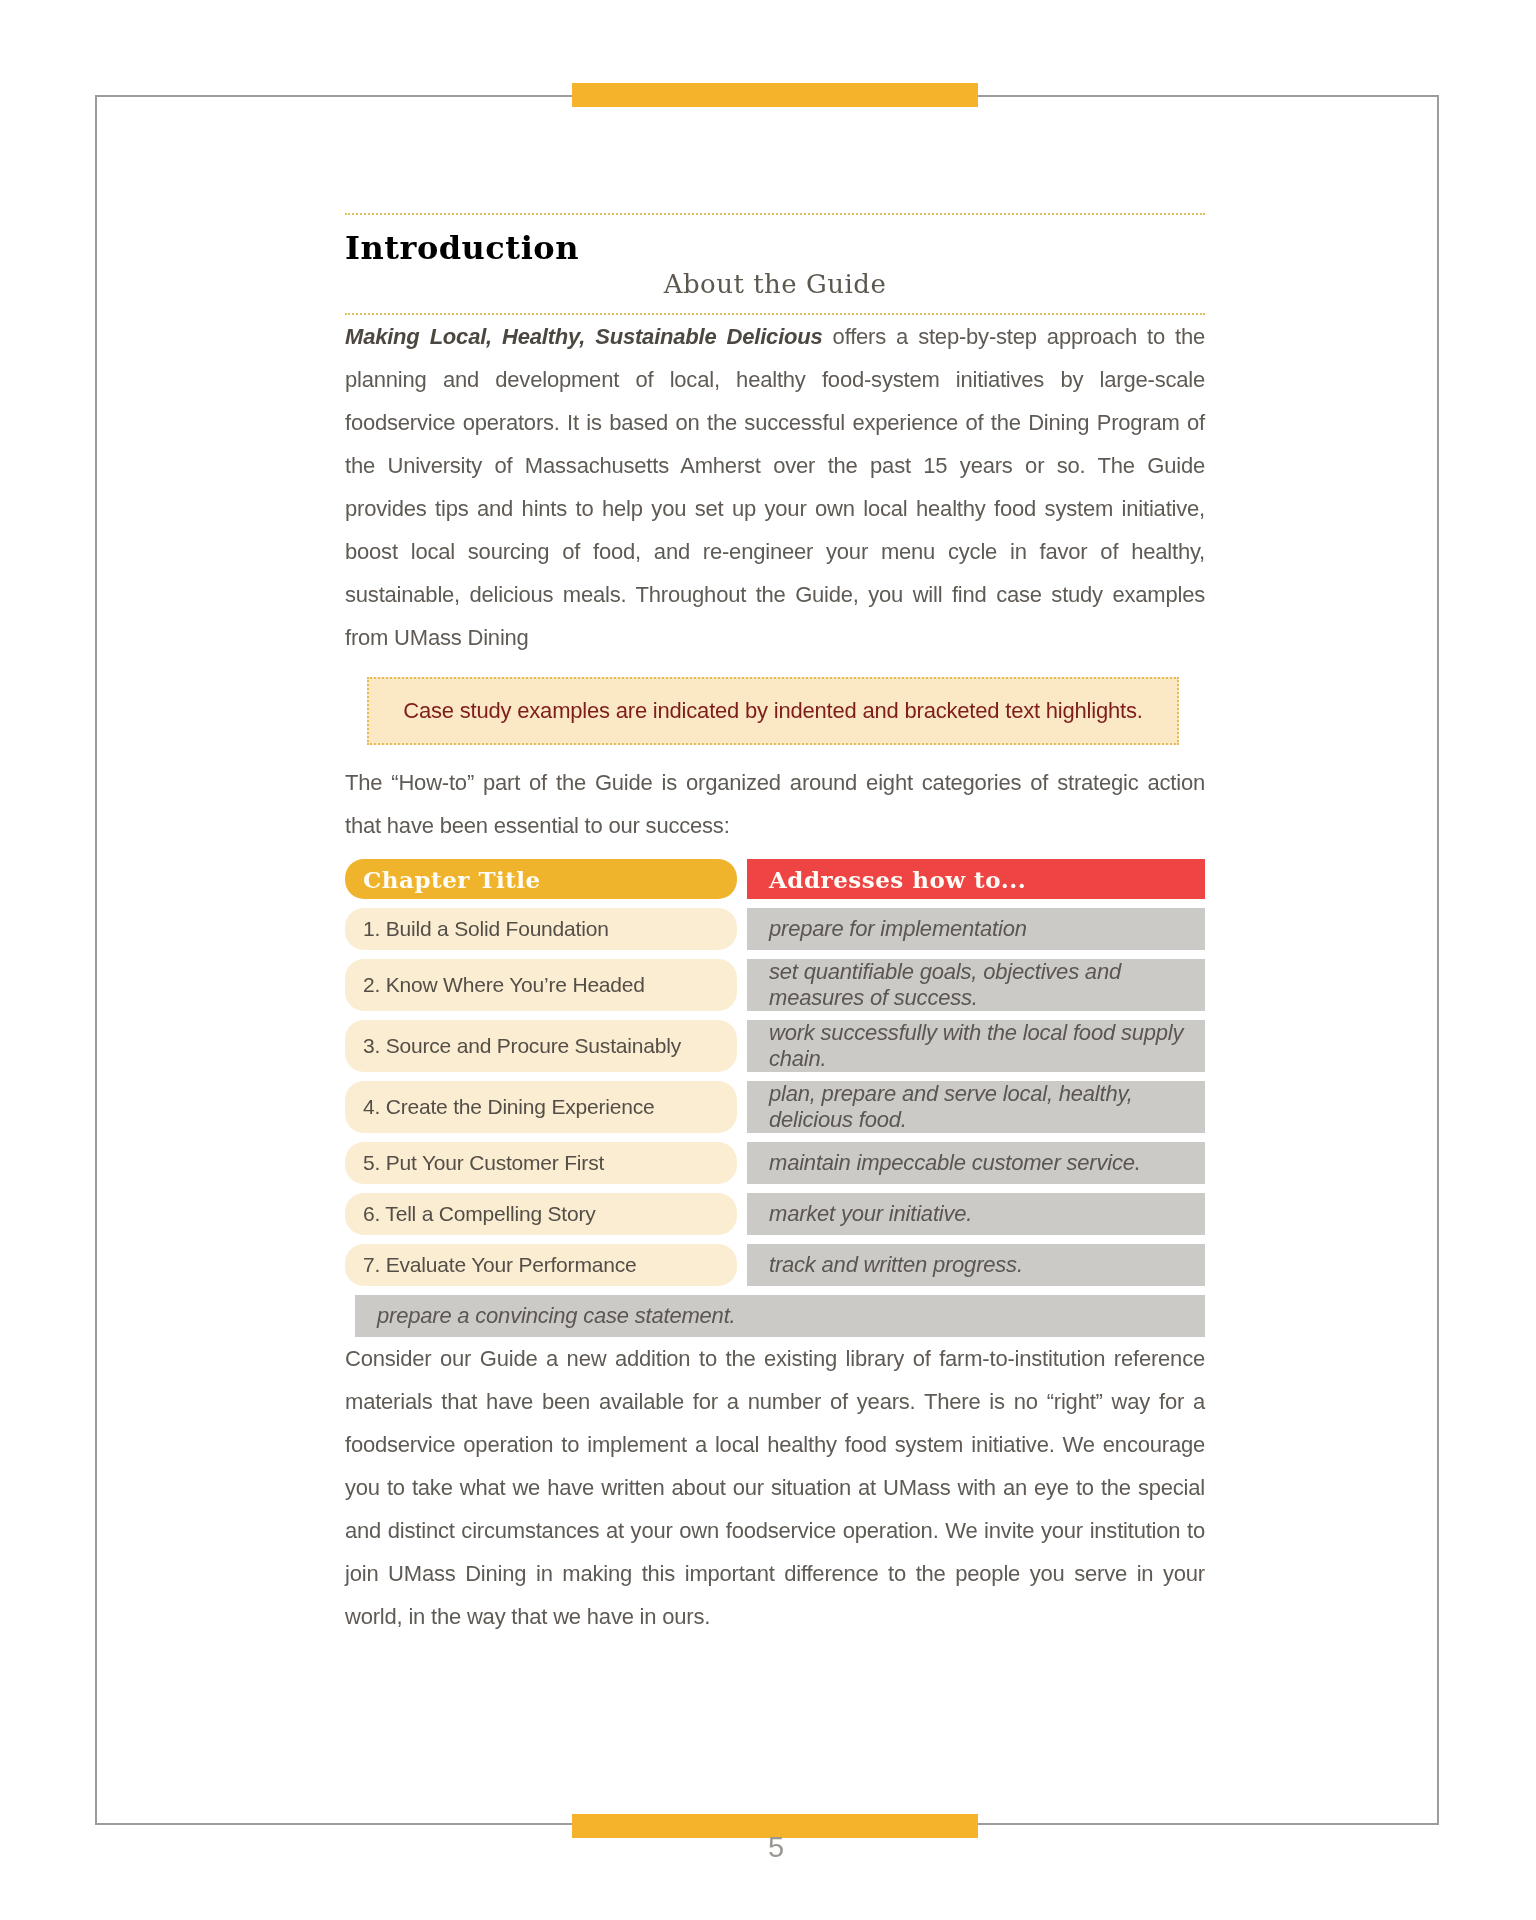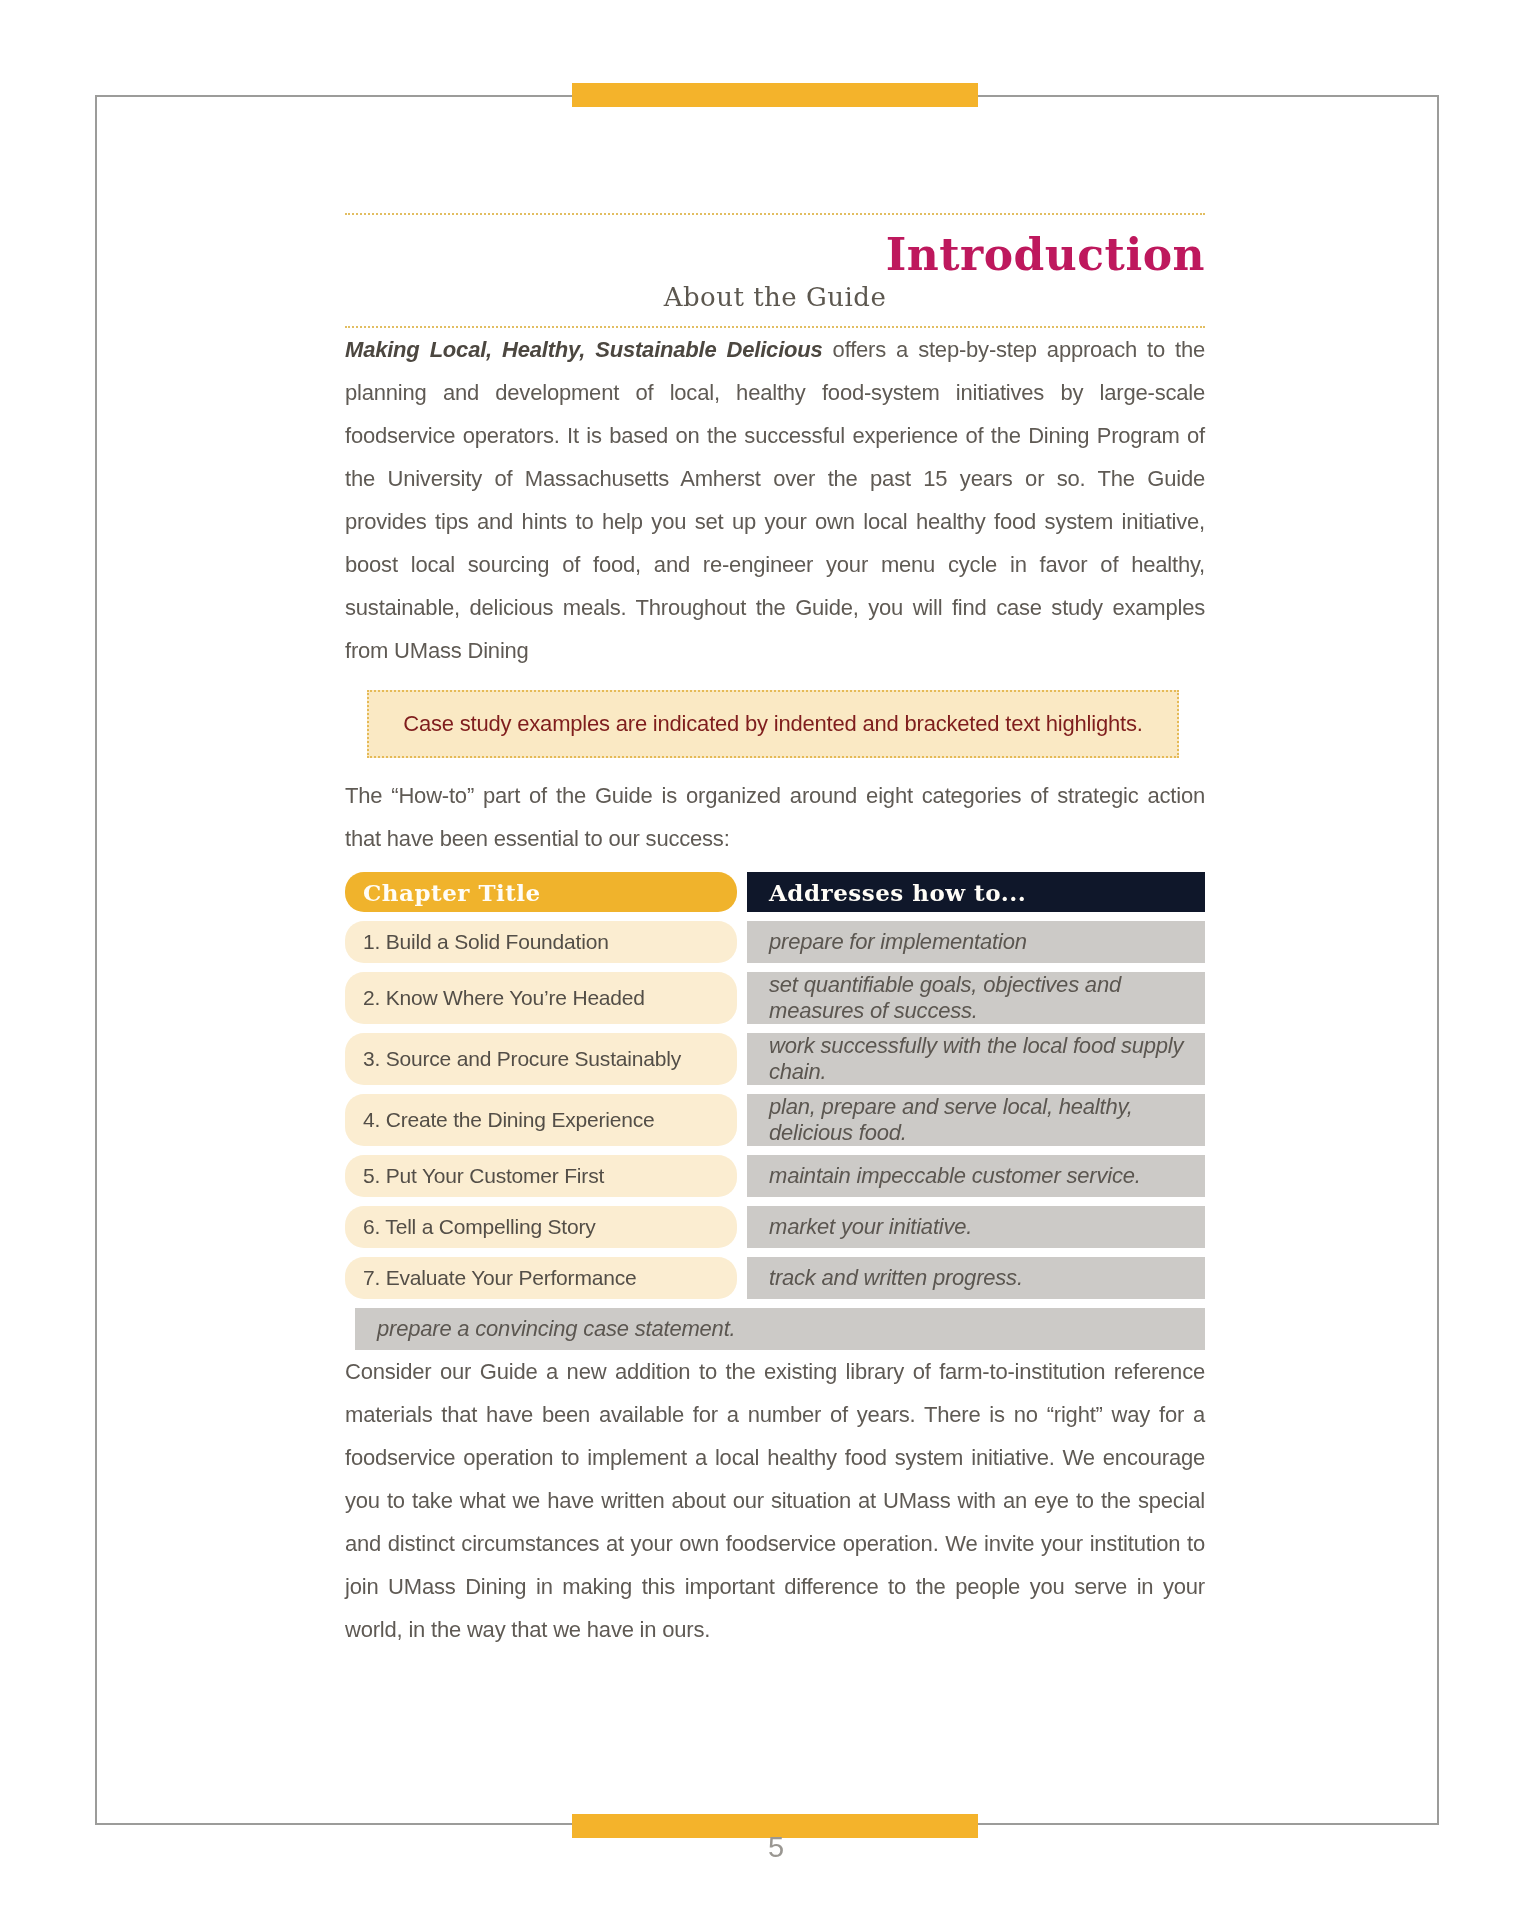--- a/index.html
+++ b/index.html
@@ -19,21 +19,21 @@
   .content{
     position:absolute;left:345px;top:205px;width:860px;
   }
   .dotted-rule{
     border-top:2px dotted #e2be62;height:0;margin:0;
   }
   .rule-top{margin-top:8px;}
   .rule-bottom{margin-top:14px;}
   h1.title{
     font-family:"DejaVu Serif","Liberation Serif",serif;
-    font-size:44px;font-weight:700;color:#be185d;text-align:right;
+    font-size:32px;font-weight:700;color:#000000;text-align:left;
     margin:14px 0 2px 0;letter-spacing:0.5px;
   }
   h2.subtitle{
     font-family:"DejaVu Serif","Liberation Serif",serif;
     font-size:26px;font-weight:400;color:#5c574f;text-align:center;
     margin:2px 0 12px 0;letter-spacing:0.5px;
   }
   p.body-text{
     font-size:22px;line-height:43px;letter-spacing:-0.2px;color:#5f5a54;
     text-align:justify;margin:0;
@@ -54,21 +54,21 @@
   .t-row.header{margin-top:0;}
   .cell-left{
     width:392px;min-height:42px;box-sizing:border-box;display:flex;align-items:center;
     background:#fbeDD1;background:#fbedd1;padding:0 10px 0 18px;border-radius:19px;
   }
   .cell-right{
     flex:1;min-height:42px;box-sizing:border-box;display:flex;align-items:center;
     background:#cccac7;margin-left:10px;padding:0 10px 0 22px;
   }
   .t-row.header .cell-left{background:#f0b32c;min-height:40px;}
-  .t-row.header .cell-right{background:#0f172a;min-height:40px;}
+  .t-row.header .cell-right{background:#ef4444;min-height:40px;}
   .t-row.header .hdr-txt{
     font-family:"DejaVu Serif","Liberation Serif",serif;
     font-size:23px;font-weight:700;color:#fffdf7;letter-spacing:0.5px;
   }
   .chapter-txt{font-size:21px;font-weight:400;color:#534e47;letter-spacing:-0.2px;}
   .addresses-txt{font-size:22px;font-style:italic;color:#5b5650;letter-spacing:-0.2px;}
   .para-3{margin-top:26px;}
   .page-number{
     position:absolute;left:0;top:1831px;width:1552px;text-align:center;
     font-size:29px;color:#9a9792;

